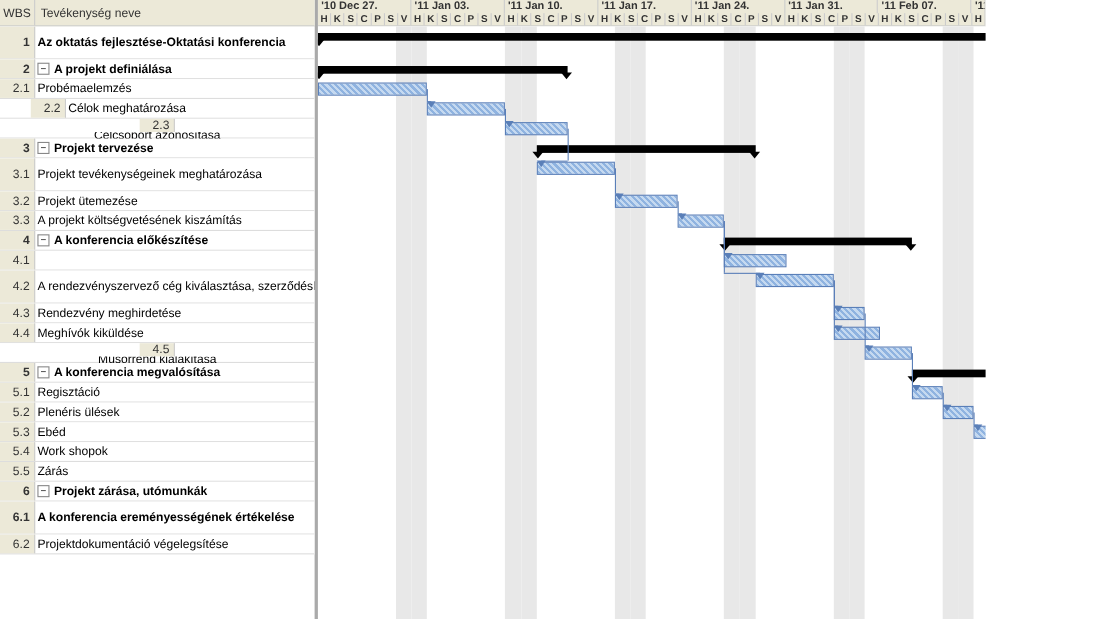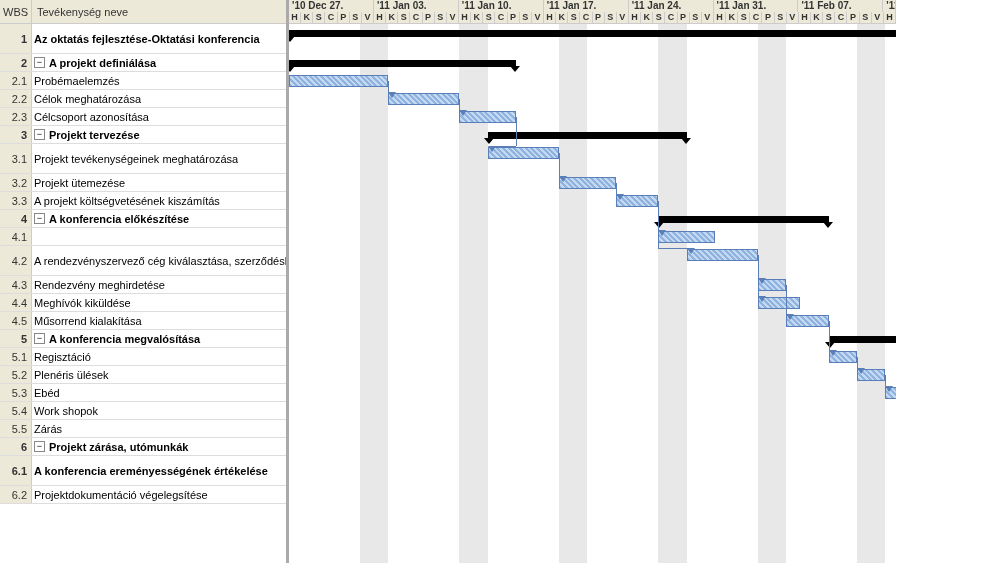--- a/index.html
+++ b/index.html
@@ -218,27 +218,27 @@
             <span class="expander">−</span>
             <span class="label">A projekt definiálása</span>
           </div>
         </div>
         <div class="task-row" style="height: 18px;">
           <div class="wbs-cell">2.1</div>
           <div class="name-cell indent2">
             <span class="label">Probémaelemzés</span>
           </div>
         </div>
-        <div class="task-row" style="height: 18px;">
+        <div class="task-row" style="height: 18px; padding-left: 28px;">
           <div class="wbs-cell">2.2</div>
           <div class="name-cell indent2">
             <span class="label">Célok meghatározása</span>
           </div>
         </div>
-        <div class="task-row" style="height: 18px;">
+        <div class="task-row" style="height: 18px; flex-direction: column;">
           <div class="wbs-cell">2.3</div>
           <div class="name-cell indent2">
             <span class="label">Célcsoport azonosítása</span>
           </div>
         </div>
         <div class="task-row summary" style="height: 18px;">
           <div class="wbs-cell">3</div>
           <div class="name-cell indent1">
             <span class="expander">−</span>
             <span class="label">Projekt tervezése</span>
@@ -283,21 +283,21 @@
           <div class="name-cell indent2">
             <span class="label">Rendezvény meghirdetése</span>
           </div>
         </div>
         <div class="task-row" style="height: 18px;">
           <div class="wbs-cell">4.4</div>
           <div class="name-cell indent2">
             <span class="label">Meghívók kiküldése</span>
           </div>
         </div>
-        <div class="task-row" style="height: 18px;">
+        <div class="task-row" style="height: 18px; flex-direction: column;">
           <div class="wbs-cell">4.5</div>
           <div class="name-cell indent2">
             <span class="label">Műsorrend kialakítása</span>
           </div>
         </div>
         <div class="task-row summary" style="height: 18px;">
           <div class="wbs-cell">5</div>
           <div class="name-cell indent1">
             <span class="expander">−</span>
             <span class="label">A konferencia megvalósítása</span>

